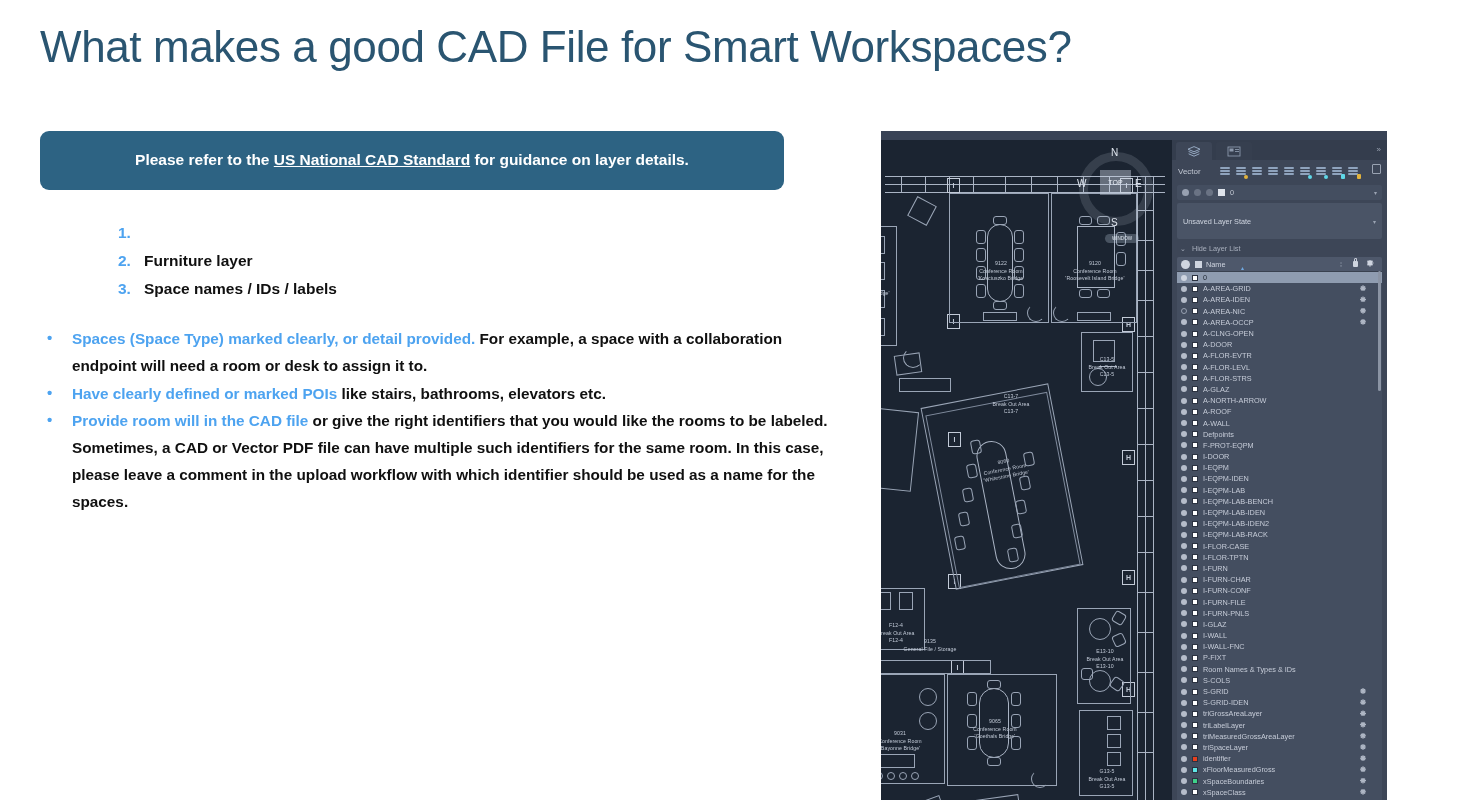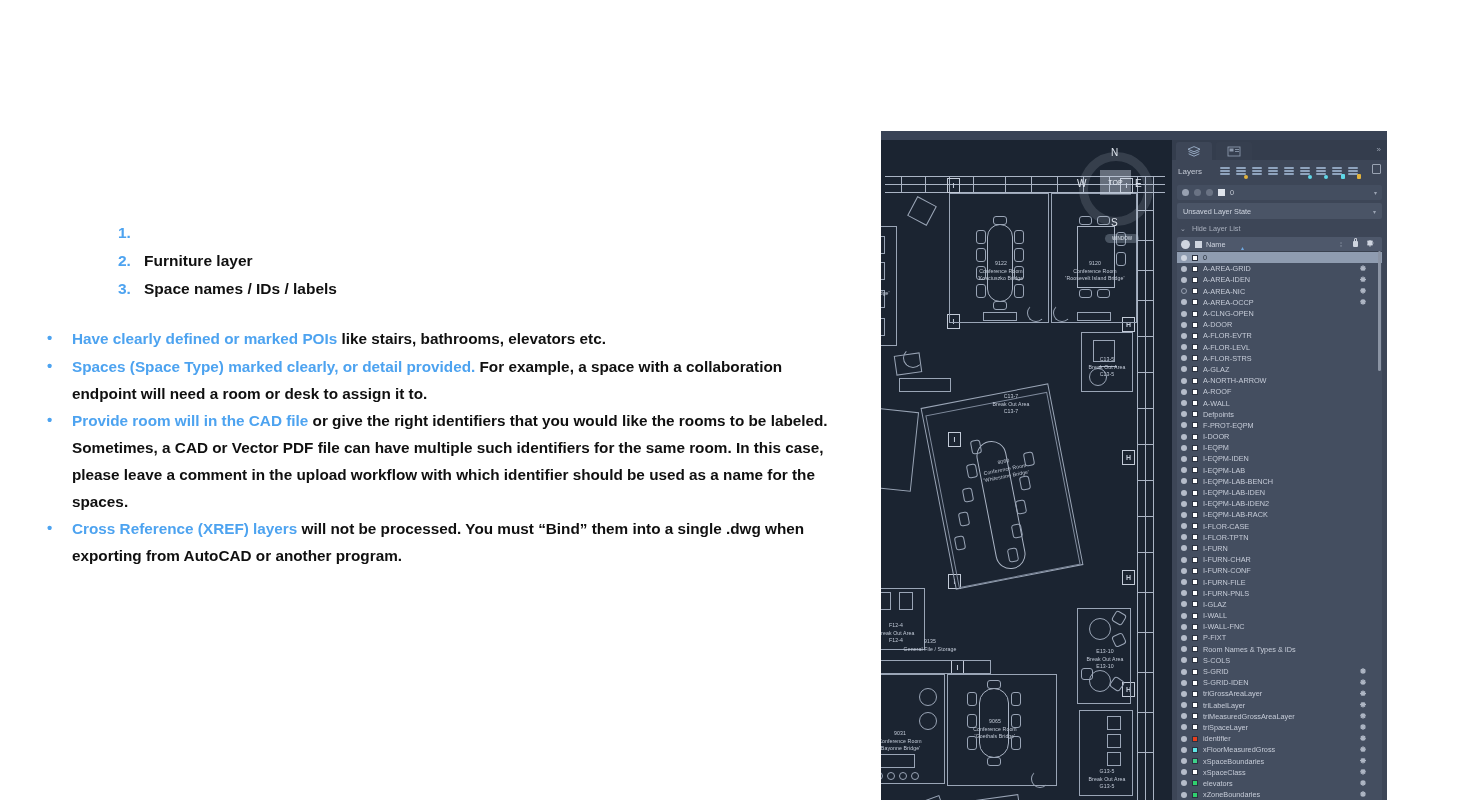--- a/index.html
+++ b/index.html
@@ -164,21 +164,21 @@
     margin:3px 5px;height:15px;background:#4a546699;border-radius:2px;
     display:flex;align-items:center;padding:0 5px;position:relative;
   }
   .pal-row .caret{position:absolute;right:5px;color:#9aa3b2;font-size:6px;}
   .mini-ico{width:7px;height:7px;margin-right:5px;border-radius:50%;background:#98a1b1;flex:none;}
   .mini-sq{width:7px;height:7px;margin-right:5px;background:#dfe4ec;flex:none;}
   .mini-dim{opacity:0.45;}
 
   .pal-select{
     margin:2px 5px;height:16px;background:#4a5466;border-radius:2px;
-    display:flex;align-items:center;padding:0 6px;position:relative;color:#cfd5e0;
+    display:flex;align-items:center;padding:10px 6px;position:relative;color:#cfd5e0;
   }
   .pal-select .caret{position:absolute;right:6px;color:#9aa3b2;font-size:6px;}
 
   .pal-hide{
     margin:3px 5px 2px 5px;height:13px;display:flex;align-items:center;color:#a7aebc;
   }
   .pal-hide .chev{margin-right:6px;margin-left:3px;font-size:7px;}
 
   .layer-table{
     margin:0 5px;background:#444e60;border-radius:2px;
@@ -224,51 +224,54 @@
   .pal-scroll{
     position:absolute;right:1px;top:14px;width:3px;height:120px;background:#8b94a4;border-radius:2px;
   }
   .cad-leftedge{position:absolute;left:0;top:9px;width:3px;height:660px;background:#2a3240;}
 </style>
 </head>
 <body>
 
 <div class="slide">
 
-
+  <div class="page-title">What makes a good CAD File for Smart Workspaces?</div>
+
+  <div class="banner">
+    <div class="banner-text">
+      <span>Please refer to the </span><a class="lnk" href="#" style="color:#fff;">US National CAD Standard</a><span> for guidance on layer details.</span>
+    </div>
+  </div>
 
   <div class="content">
 
 
     <ol class="numlist">
       <li>
         <span class="num">1.</span>
       </li>
       <li>
         <span class="num">2.</span>
         <span class="txt accent">Furniture layer</span>
       </li>
       <li>
         <span class="num">3.</span>
         <span class="txt accent">Space names / IDs / labels</span>
       </li>
     </ol>
 
     <ul class="bullets">
       <li>
+        <span class="accent">Spaces (Space Type) marked clearly, or detail provided.</span><span> For example, a space with a collaboration endpoint will need a room or desk to assign it to.</span>
+      </li>
+      <li>
         <span class="accent">Have clearly defined or marked POIs</span><span> like stairs, bathrooms, elevators etc.</span>
       </li>
       <li>
-        <span class="accent">Spaces (Space Type) marked clearly, or detail provided.</span><span> For example, a space with a collaboration endpoint will need a room or desk to assign it to.</span>
-      </li>
-      <li>
         <span class="accent">Provide room will in the CAD file</span><span> or give the right identifiers that you would like the rooms to be labeled. Sometimes, a CAD or Vector PDF file can have multiple such identifiers for the same room. In this case, please leave a comment in the upload workflow with which identifier should be used as a name for the spaces.</span>
-      </li>
-      <li>
-        <span class="accent">Cross Reference (XREF) layers</span><span> will not be processed. You must “Bind” them into a single .dwg when exporting from AutoCAD or another program.</span>
       </li>
     </ul>
   </div>
 
   <div class="cad">
     <div class="cad-topbar"></div>
     <div class="cad-leftedge"></div>
 
     <div class="canvas">
 
@@ -497,21 +500,21 @@
             <rect x="1" y="1" width="12" height="9" fill="none" stroke="#8b98ab" stroke-width="0.9"></rect>
             <rect x="2.5" y="2.5" width="4" height="3" fill="#8b98ab"></rect>
             <rect x="8" y="3" width="4" height="0.9" fill="#8b98ab"></rect>
             <rect x="8" y="5" width="4" height="0.9" fill="#8b98ab"></rect>
           </svg>
         </div>
         <div class="tab-close">»</div>
       </div>
 
       <div class="pal-toolbar">
-        <div class="ptitle">Layers</div>
+        <div class="ptitle">Vector</div>
         <div class="tbtn">
             <span class="stack">
               <i></i>
               <i></i>
               <i></i>
             </span>
           </div>
         <div class="tbtn">
             <span class="stack">
               <i></i>

